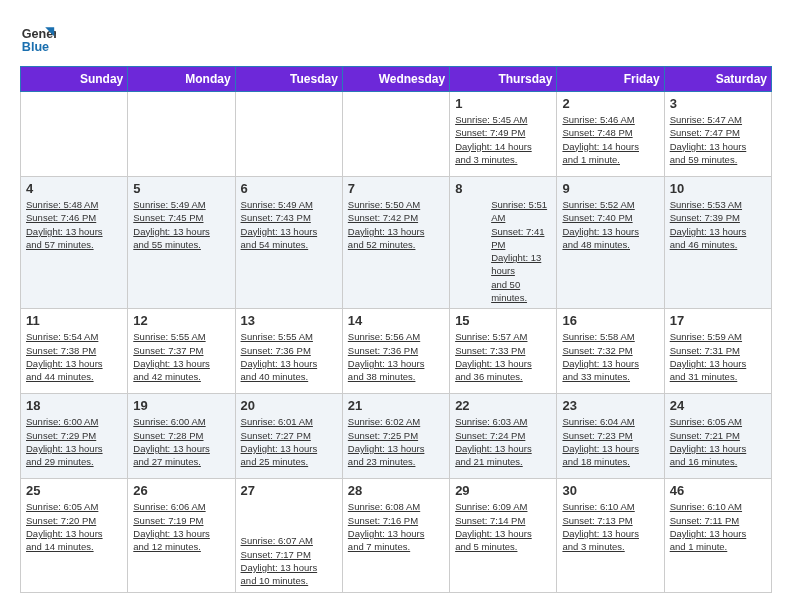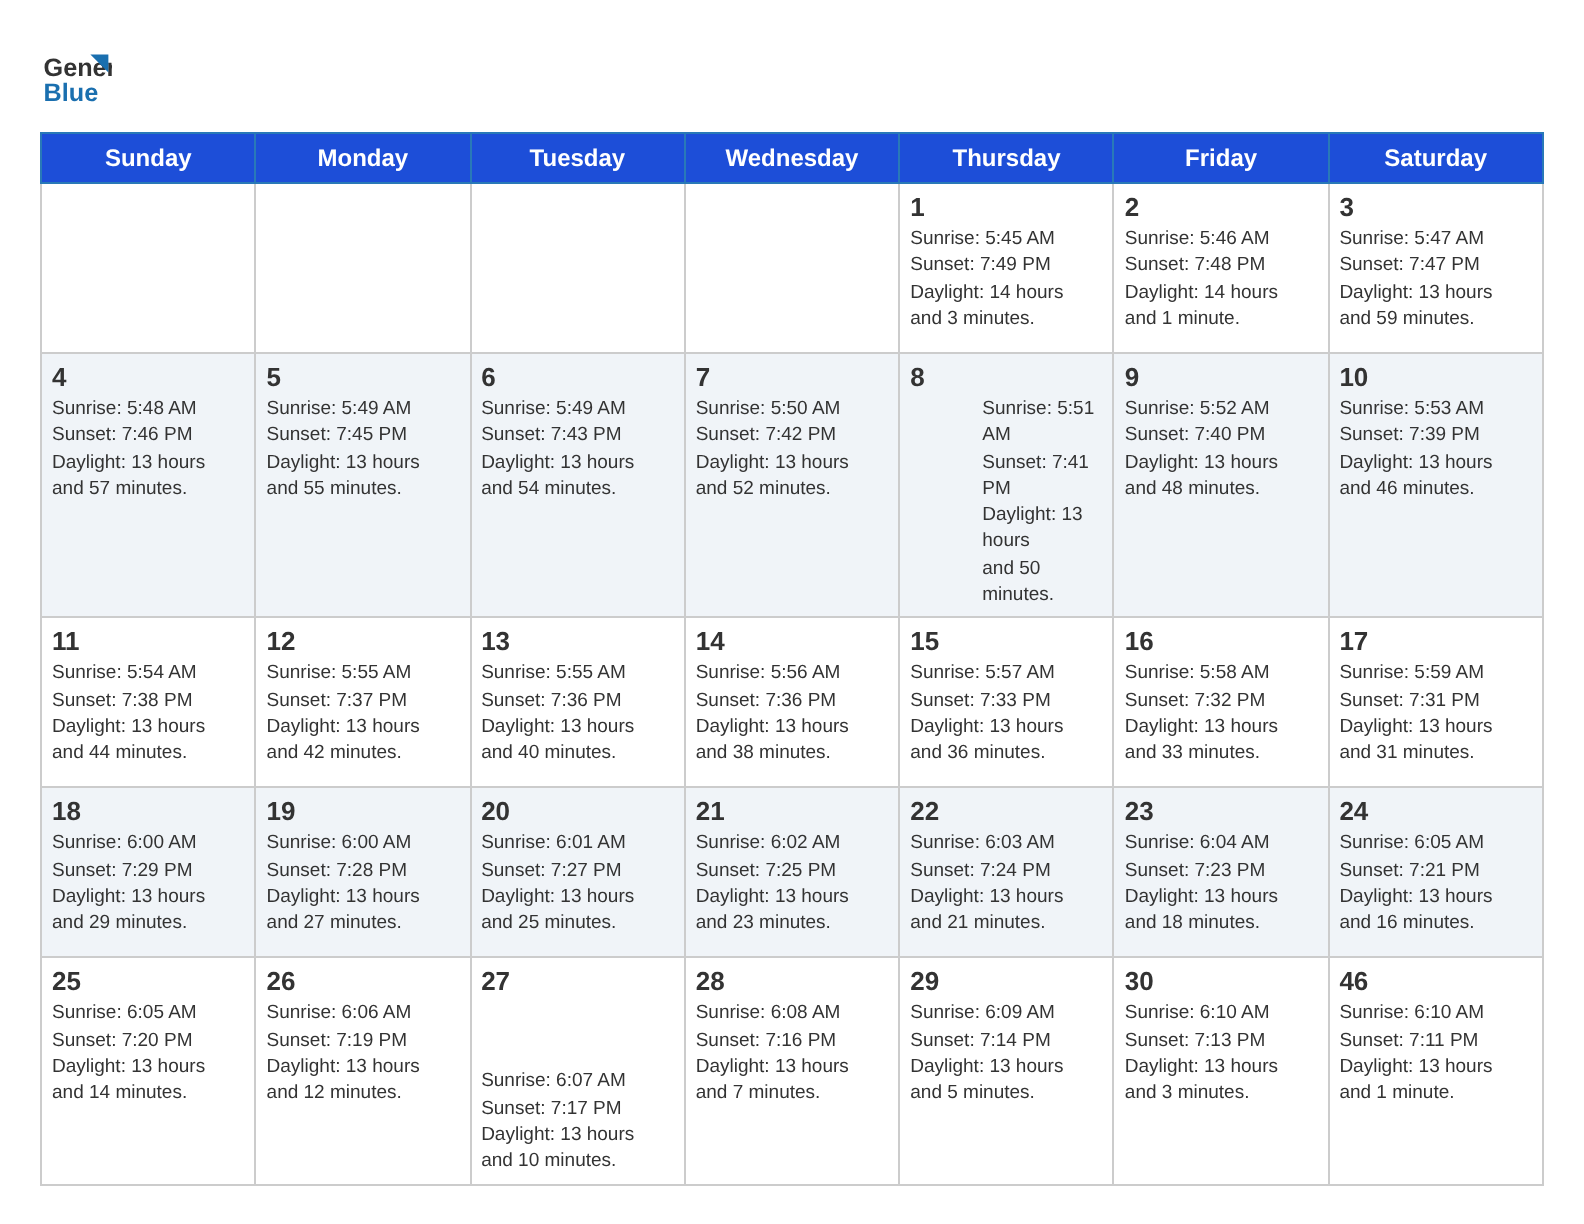--- a/index.html
+++ b/index.html
@@ -37,26 +37,26 @@
     .location {
       font-size: 16px;
       color: #555;
     }
     table {
       width: 100%;
       border-collapse: collapse;
       table-layout: fixed;
     }
     thead tr th {
-      background-color: #1d4ed8;
+      background-color: #6d28d9;
       color: #fff;
       font-size: 12px;
       font-weight: bold;
       padding: 5px 4px;
-      text-align: center;
+      text-align: right;
       border: 1px solid #2979b8;
     }
     tbody tr td {
       border: 1px solid #ccc;
       vertical-align: top;
       padding: 4px 5px;
       font-size: 10px;
       color: #333;
       min-height: 80px;
       height: 85px;
@@ -71,20 +71,21 @@
       font-size: 13px;
       font-weight: bold;
       color: #333;
       display: block;
       margin-bottom: 2px;
     }
     .day-info {
       font-size: 9.5px;
       color: #333;
       line-height: 1.4;
+      text-decoration: underline;
     }
     .empty-cell {
       background-color: #fff;
     }
   </style>
 </head>
 <body>
 
 <div class="header">
   <div class="logo">

